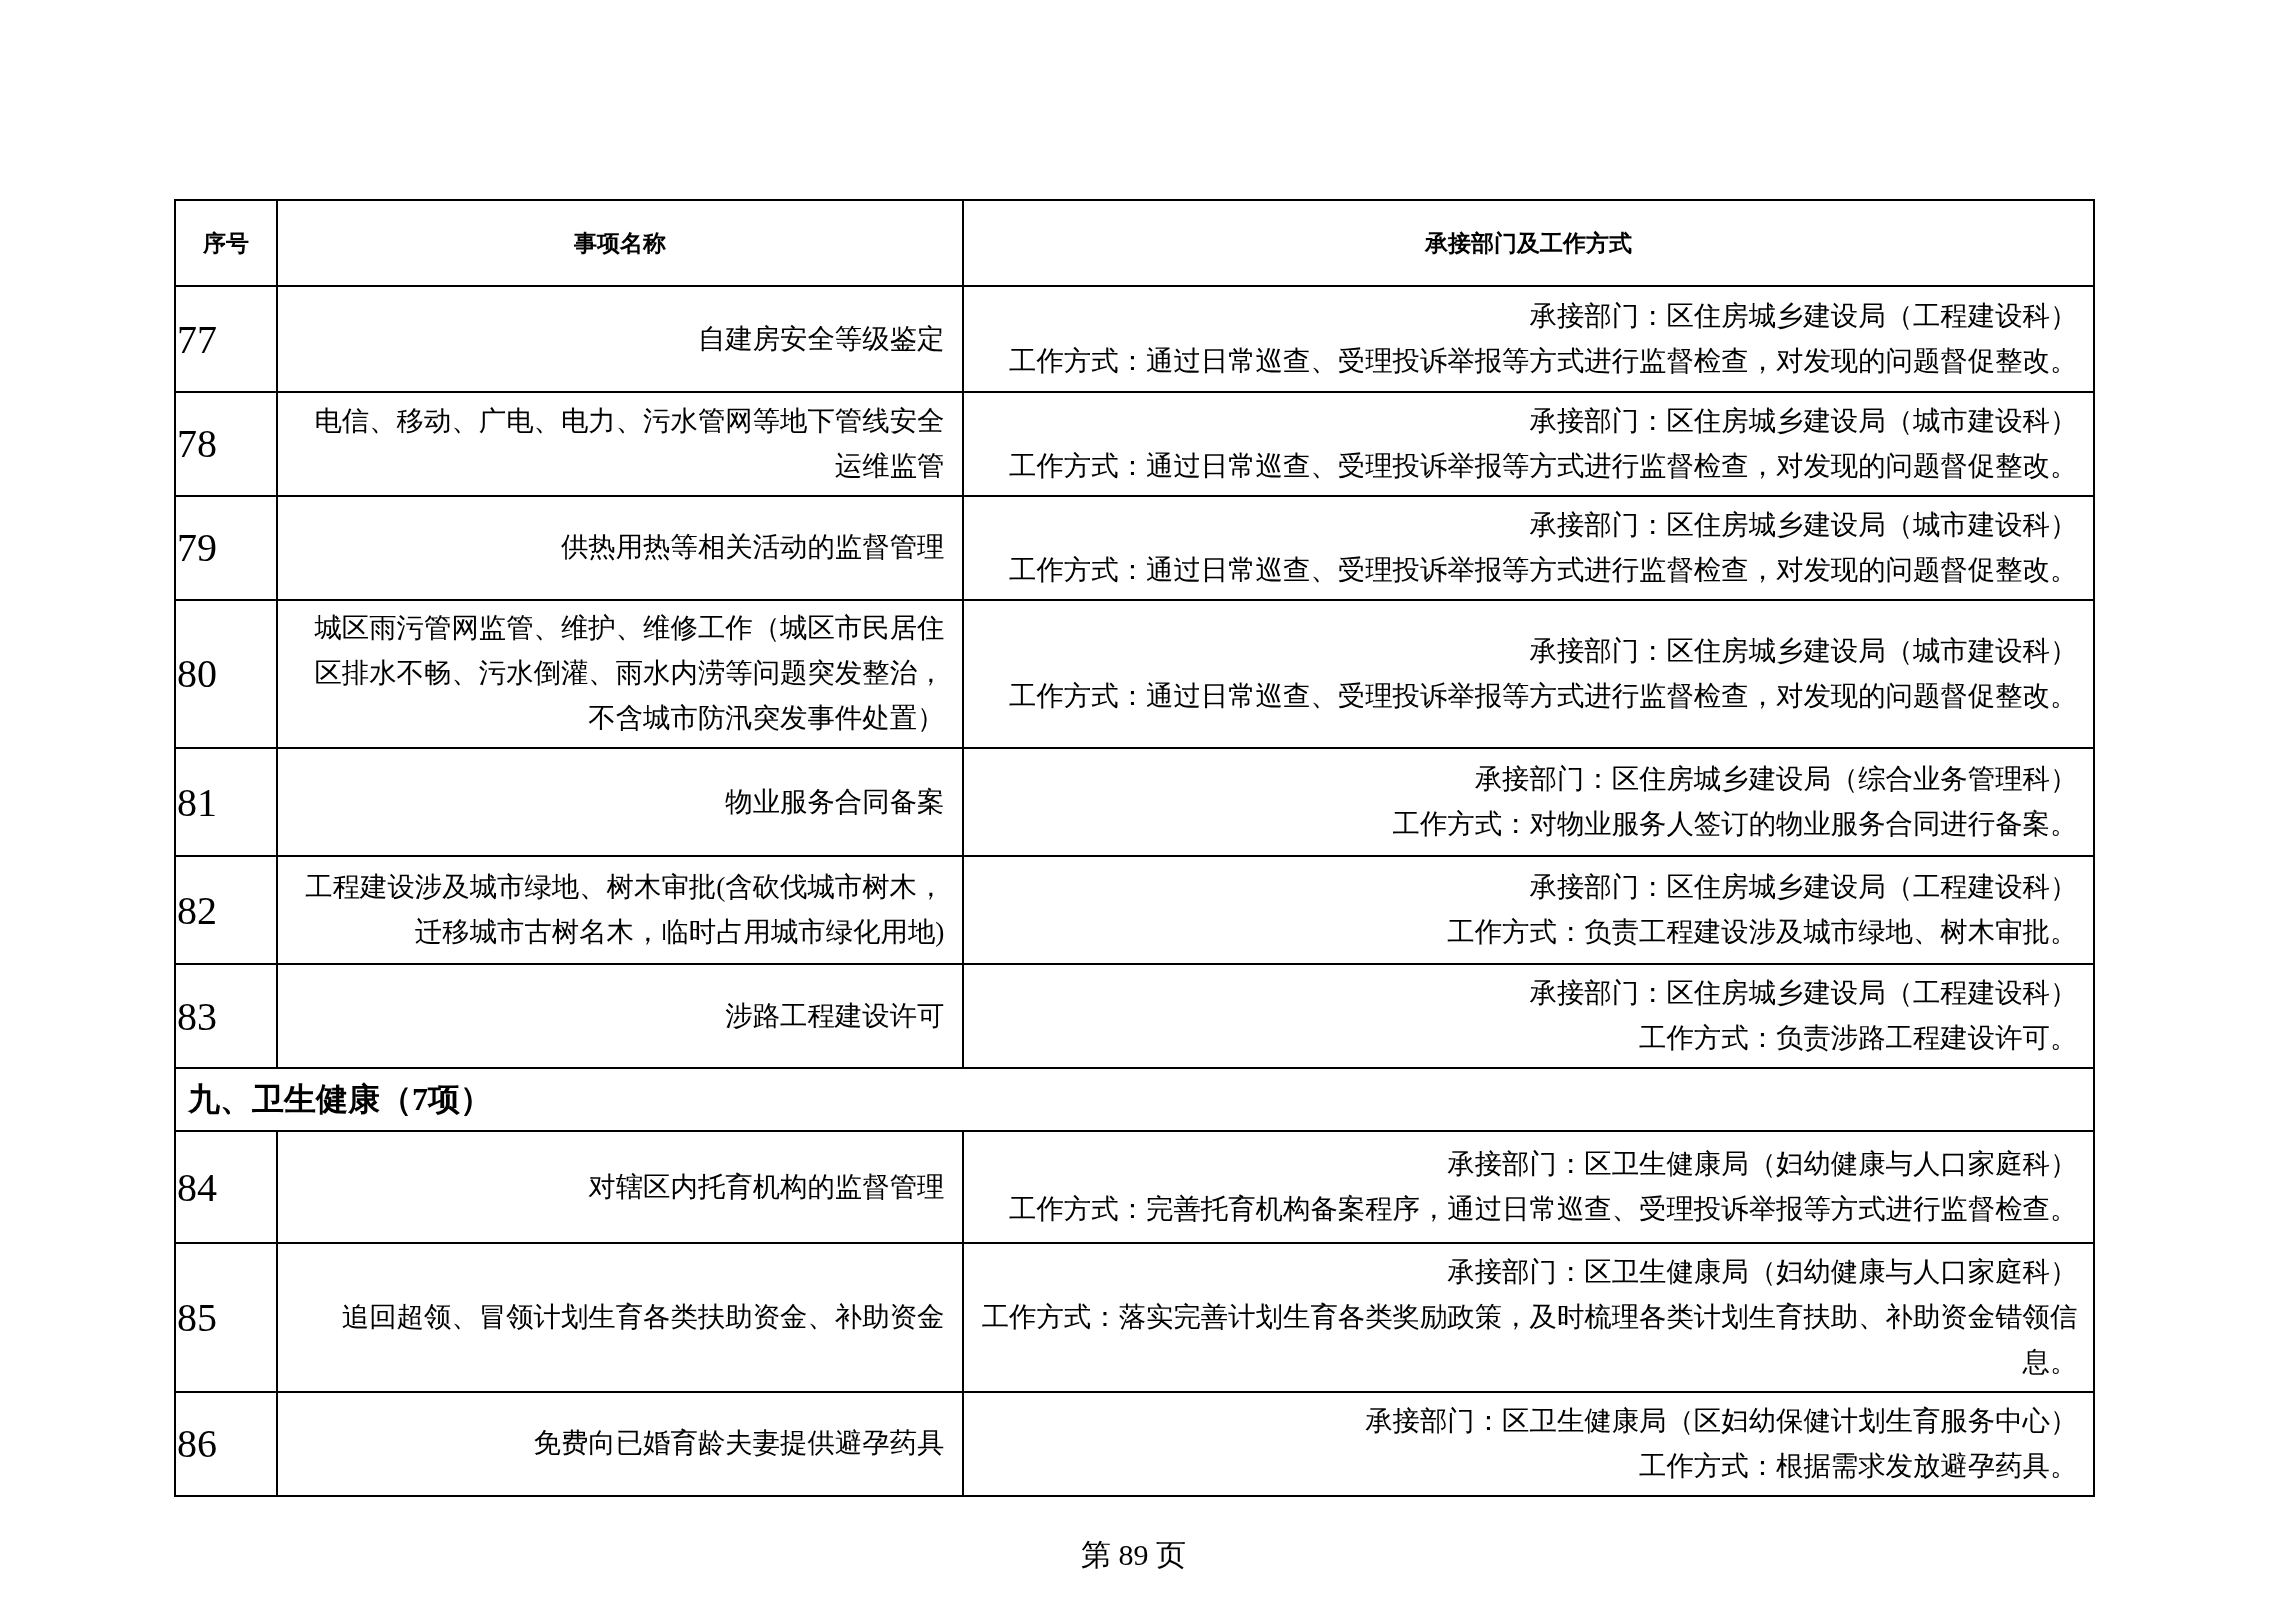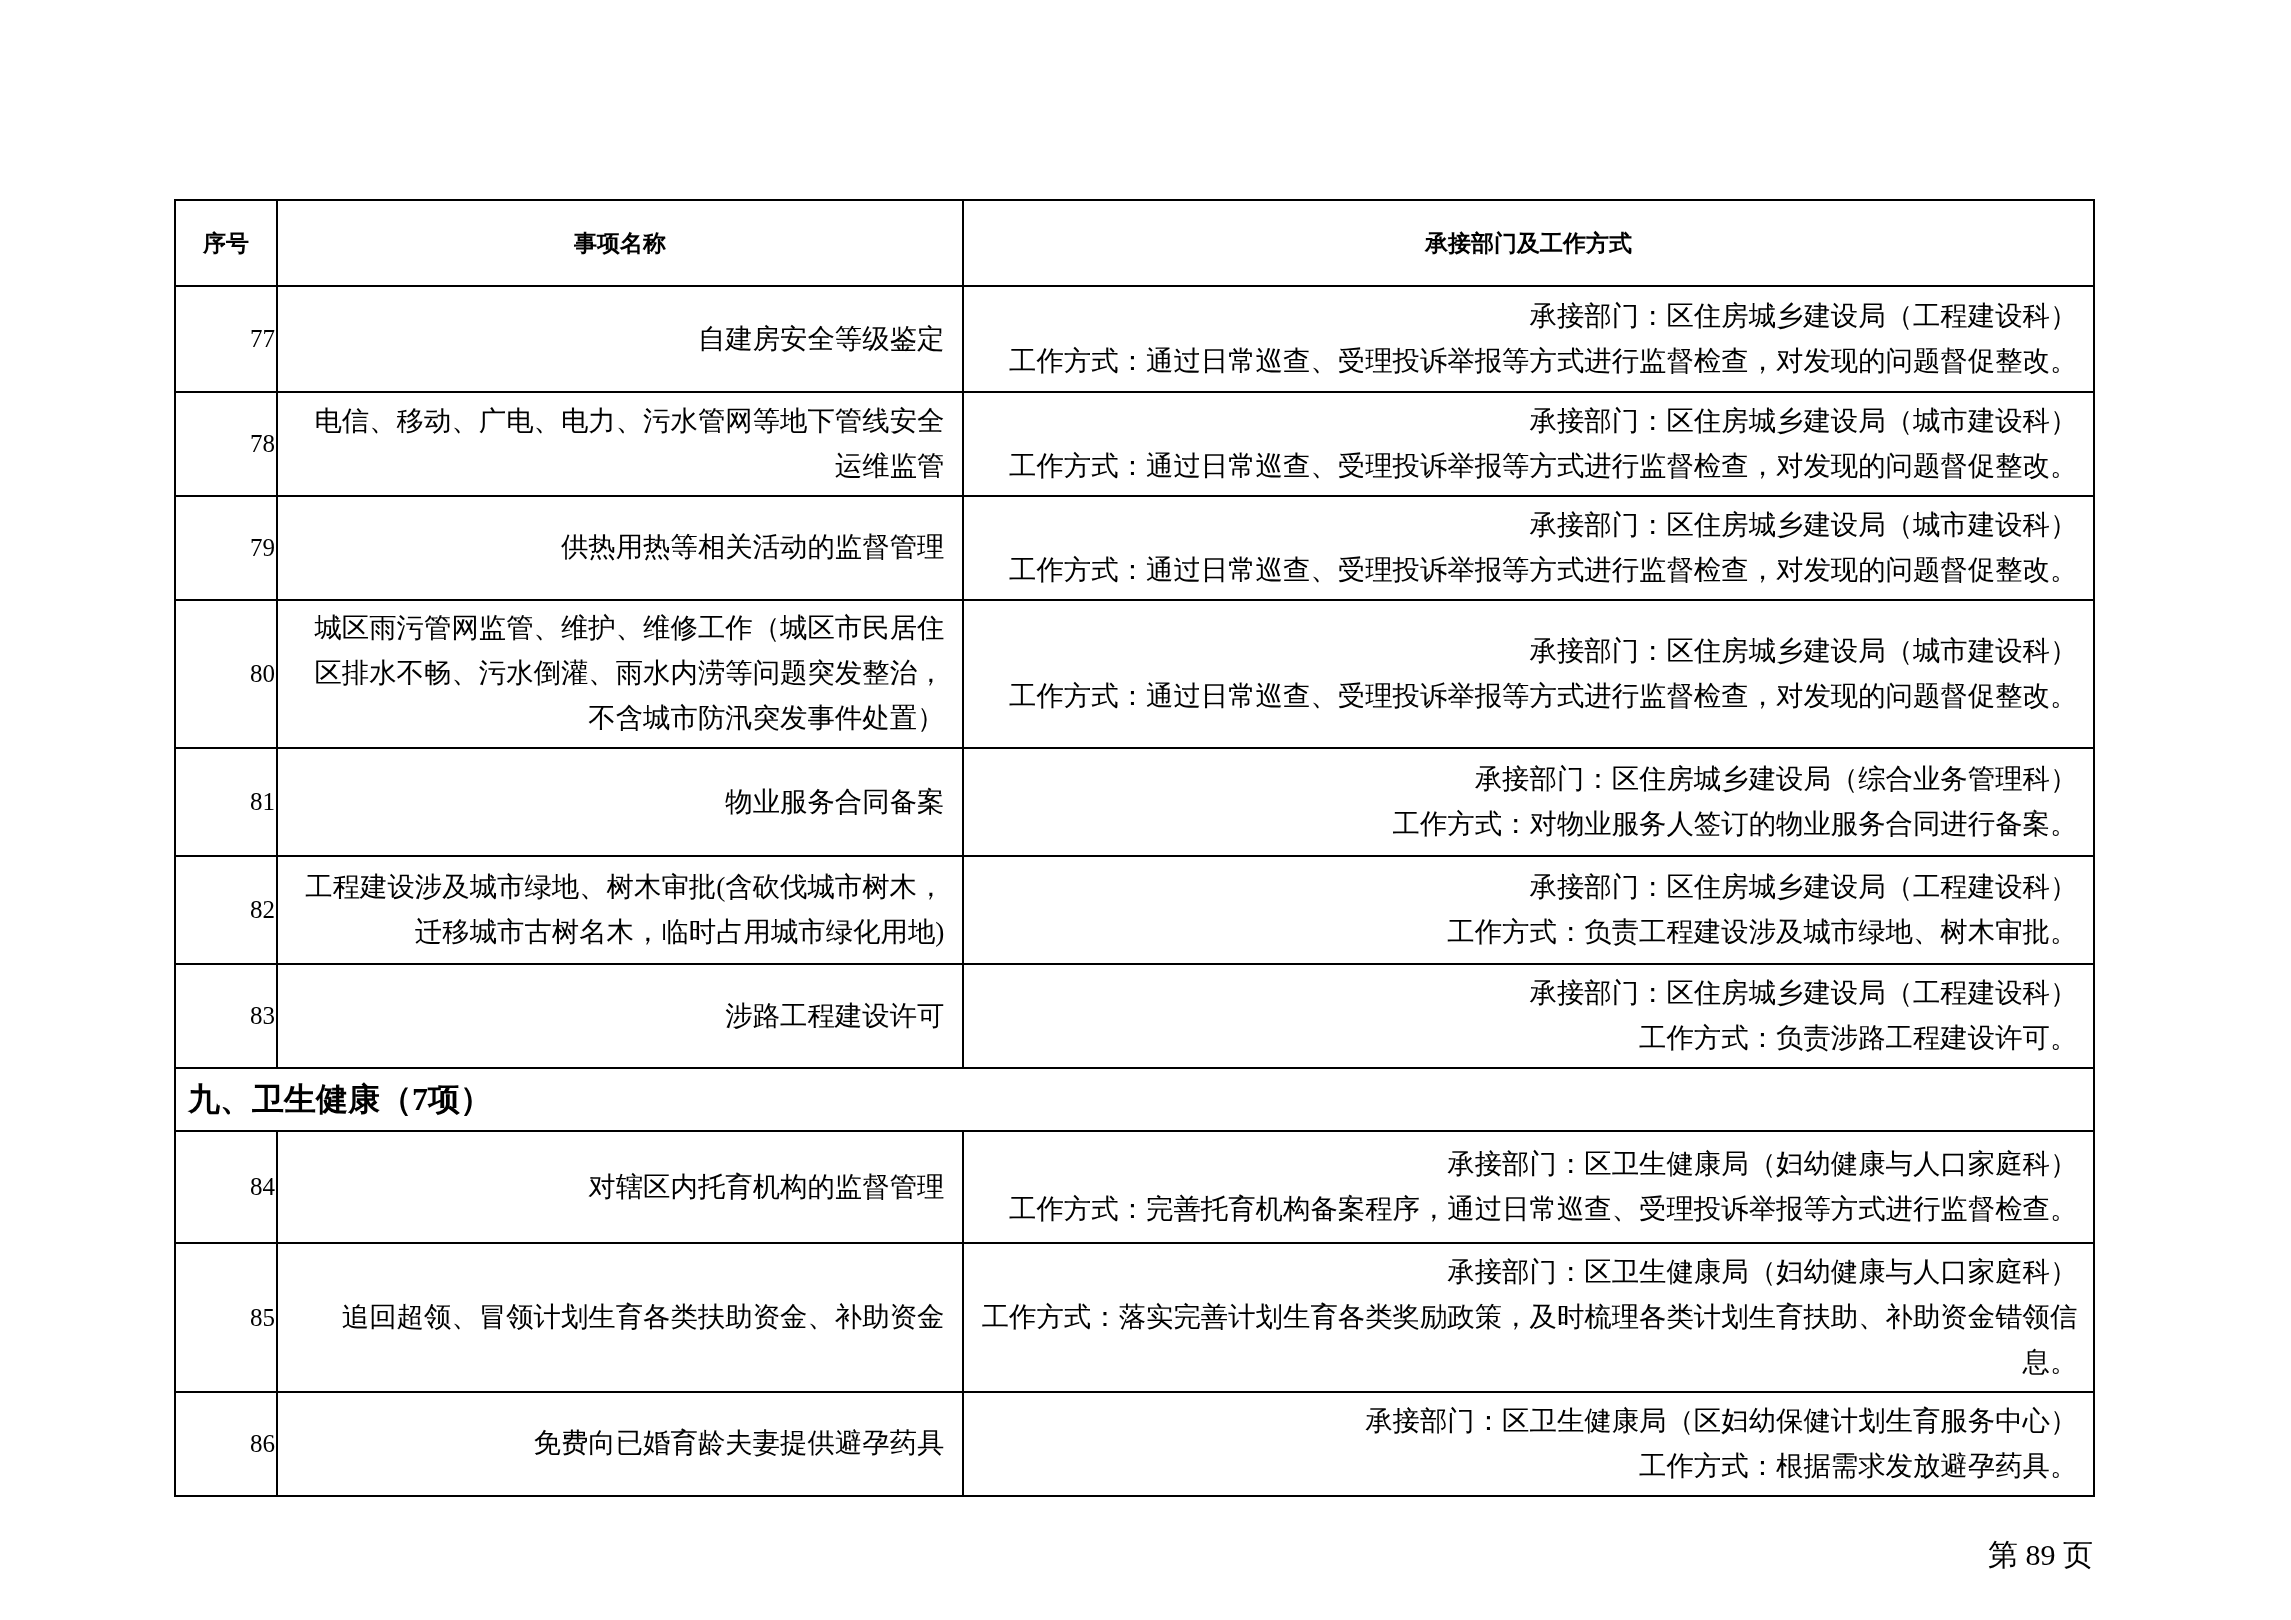--- a/index.html
+++ b/index.html
@@ -18,22 +18,22 @@
     border-collapse:collapse;
     table-layout:fixed;
     border:2.9px solid #000;
   }
   table.doc td{
     border:2px solid #000;
     vertical-align:middle;
     overflow:hidden;
   }
   td.c-no{
-    text-align:right;
-    font-size:25px;
+    text-align:left;
+    font-size:40px;
   }
   td.c-head{
     text-align:center;
     font-weight:bold;
     font-size:23px;
   }
   td.c-name{
     padding:5.9px 17.6px;
     font-size:27.4px;
     line-height:45px;
@@ -47,21 +47,21 @@
   }
   td.c-section{
     font-weight:bold;
     font-size:32px;
     padding:0 0 0 12px;
   }
   .footer{
     position:absolute;
     left:174px;top:1535px;
     width:1919px;
-    text-align:right;
+    text-align:center;
     font-size:30px;
   }
 </style>
 </head>
 <body>
 
 <div class="page">
 
   <table class="doc">
     <colgroup>

